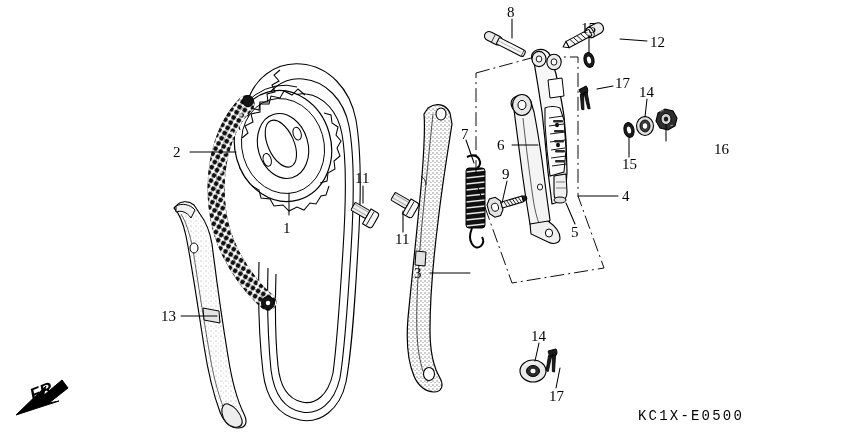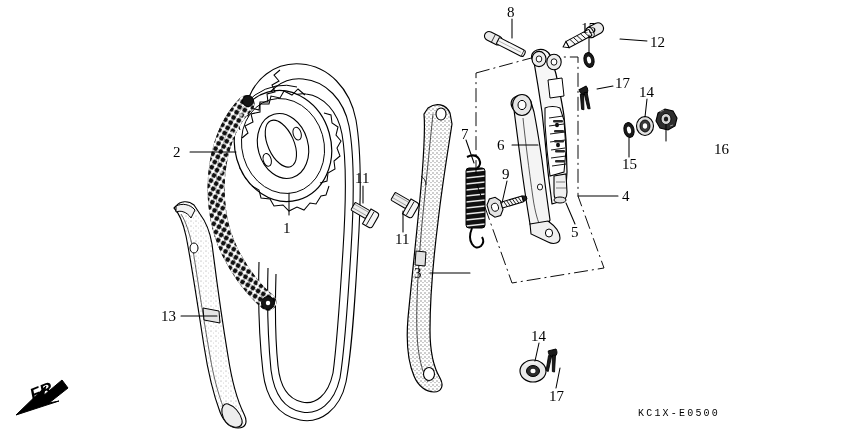--- a/index.html
+++ b/index.html
@@ -30,21 +30,21 @@
     font-family: "Liberation Serif", serif;
     font-size: 15px;
     color: #000000;
     line-height: 1;
     white-space: nowrap;
     user-select: none;
   }
   .part-code {
     position: absolute;
     font-family: "Liberation Mono", monospace;
-    font-size: 10px;
+    font-size: 14px;
     letter-spacing: 2.2px;
     color: #000000;
     white-space: nowrap;
   }
   .fr-text {
     position: absolute;
     font-family: "Liberation Sans", sans-serif;
     font-weight: bold;
     font-style: italic;
     font-size: 17px;

